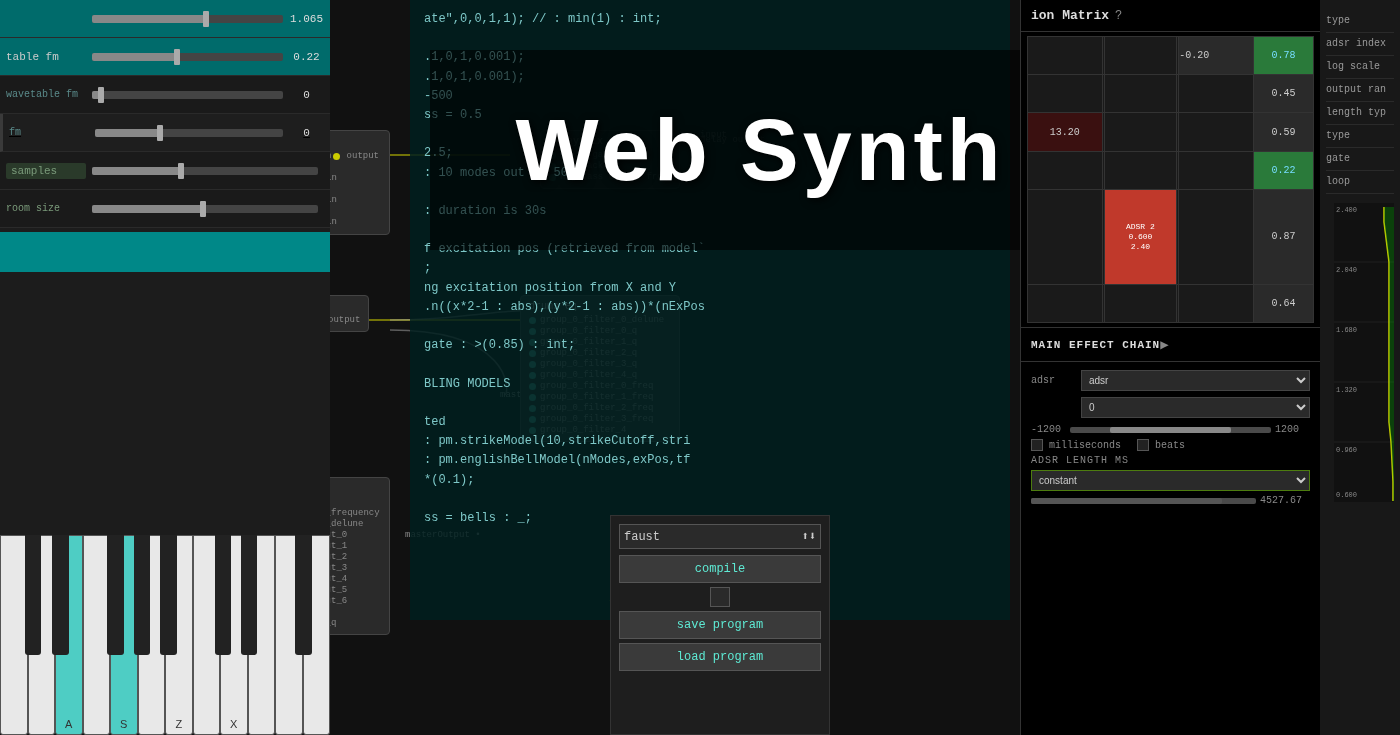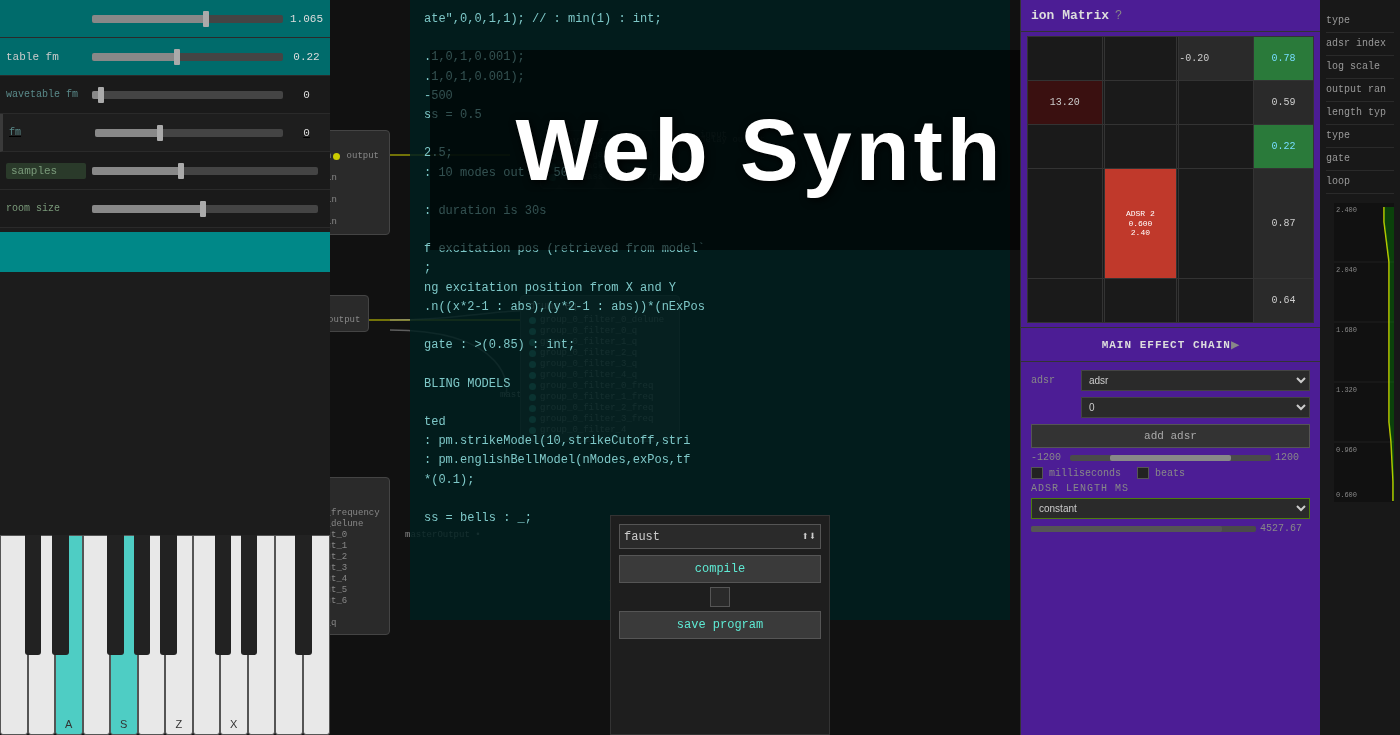--- a/index.html
+++ b/index.html
@@ -237,21 +237,21 @@
       cursor: pointer;
     }
 
     
     .right-panel {
       position: absolute;
       right: 0;
       top: 0;
       width: 380px;
       height: 735px;
-      background: #4c1d95;
+      background: #000000;
       border-left: 1px solid #333;
       z-index: 10;
       display: flex;
     }
 
     .right-main {
       flex: 1;
       padding: 0;
       overflow: hidden;
     }
@@ -288,21 +288,21 @@
     .help-icon {
       margin-left: 6px;
       color: #888;
       font-size: 12px;
     }
 
     
     .effect-chain-header {
       display: flex;
       align-items: center;
-      justify-content: center;
+      justify-content: flex-start;
       padding: 8px 10px;
       border-bottom: 1px solid #333;
       border-top: 1px solid #333;
     }
     .effect-title {
       color: #ddd;
       font-size: 11px;
       font-weight: bold;
       letter-spacing: 1px;
     }
@@ -761,20 +761,21 @@
   </div>
 
   <div class="faust-panel">
     <div class="faust-select">
       <span>faust</span>
       <span>⬆⬇</span>
     </div>
     <div class="faust-btn">compile</div>
     <div style="width:20px;height:20px;border:1px solid #555;background:#2a2a2a;margin:4px auto;"></div>
     <div class="faust-btn">save program</div>
+    <div class="faust-btn">load program</div>
   </div>
 
   <svg class="wire-svg">
 
     <line x1="170" y1="155" x2="300" y2="155" stroke="#cccc00" stroke-width="1.5" opacity="0.7"></line>
     <line x1="50" y1="320" x2="390" y2="320" stroke="#cccc00" stroke-width="1.5" opacity="0.7"></line>
     <line x1="400" y1="600" x2="420" y2="620" stroke="#cccc00" stroke-width="1.5" opacity="0.7"></line>
     <path d="M180 320 C260 320 260 310 350 310" stroke="#aaa" stroke-width="1.5" fill="none" opacity="0.5"></path>
     <path d="M180 330 C300 330 300 390 295 395" stroke="#aaa" stroke-width="1.5" fill="none" opacity="0.5"></path>
   </svg>
@@ -793,20 +794,28 @@
         <tbody>
             <tr>
           <td style="border:1px solid #333;background:#1a1a1a;"></td>
           <td style="border:1px solid #333;background:#1a1a1a;"></td>
           <td style="border:1px solid #333;background:#1a1a1a;"></td>
           <td style="border:1px solid #333;background:#1a1a1a;"></td>
           <td style="border:1px solid #333;background:#2a2a2a;color:#ccc;font-size:10px;text-align:left;">-0.20</td>
           <td style="border:1px solid #333;background:#2a7a3a;color:#7df;font-size:10px;text-align:center;">0.78</td>
         </tr>
         <tr>
+          <td style="border:1px solid #333;background:#1a1a1a;"></td>
+          <td style="border:1px solid #333;background:#1a1a1a;"></td>
+          <td style="border:1px solid #333;background:#1a1a1a;"></td>
+          <td style="border:1px solid #333;background:#1a1a1a;"></td>
+          <td style="border:1px solid #333;background:#1a1a1a;"></td>
+          <td style="border:1px solid #333;background:#2a2a2a;color:#ccc;font-size:10px;text-align:center;">0.45</td>
+        </tr>
+        <tr>
           <td style="border:1px solid #333;background:#3a1010;color:#ccc;font-size:10px;text-align:center;">13.20</td>
           <td style="border:1px solid #333;background:#1a1a1a;"></td>
           <td style="border:1px solid #333;background:#1a1a1a;"></td>
           <td style="border:1px solid #333;background:#1a1a1a;"></td>
           <td style="border:1px solid #333;background:#1a1a1a;"></td>
           <td style="border:1px solid #333;background:#2a2a2a;color:#ccc;font-size:10px;text-align:center;">0.59</td>
         </tr>
         <tr>
           <td style="border:1px solid #333;background:#1a1a1a;"></td>
           <td style="border:1px solid #333;background:#1a1a1a;"></td>
@@ -847,21 +856,20 @@
           <option>adsr</option>
         </select>
       </div>
       <div class="effect-row">
         <span class="effect-label"></span>
         <select class="effect-select">
           <option>0</option>
         </select>
       </div>
 
-      <div class="add-adsr-btn">add adsr</div>
 
       <div class="range-row">
         <span class="range-val">-1200</span>
         <div class="range-track">
           <div class="range-fill" style="width:60%;margin-left:20%;"></div>
         </div>
         <span class="range-val">1200</span>
       </div>
 
       <div class="checkbox-row">

